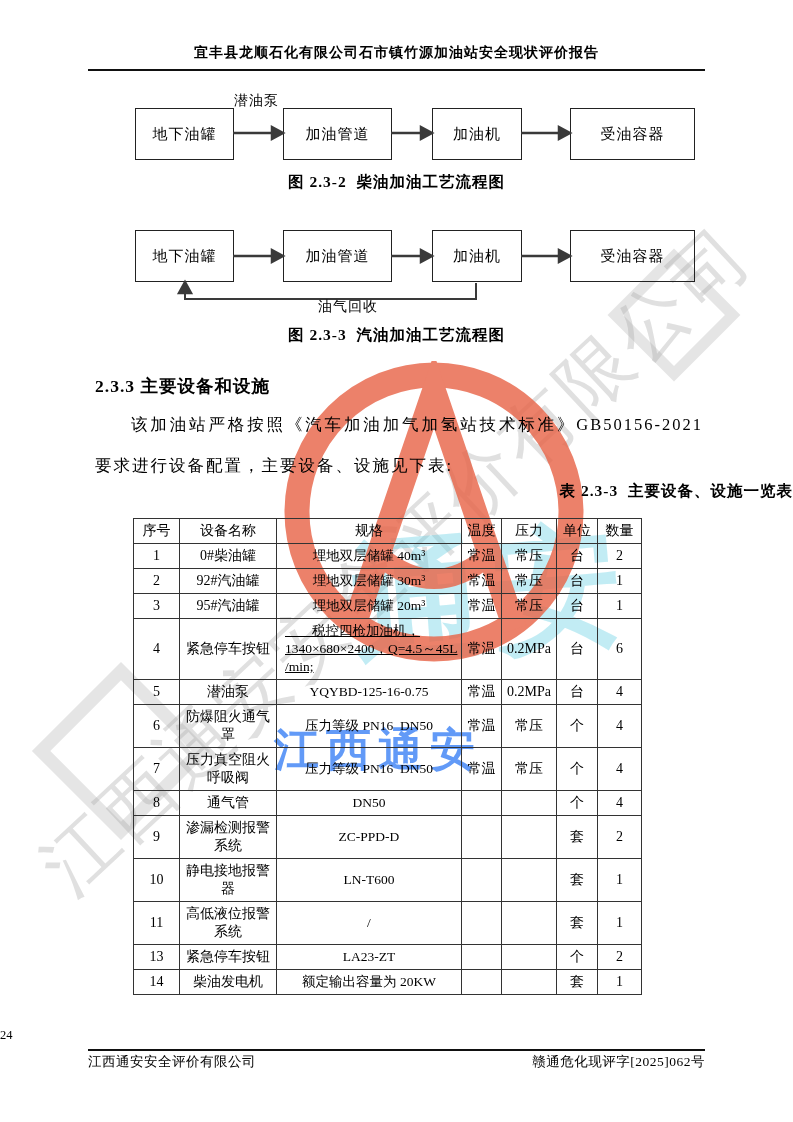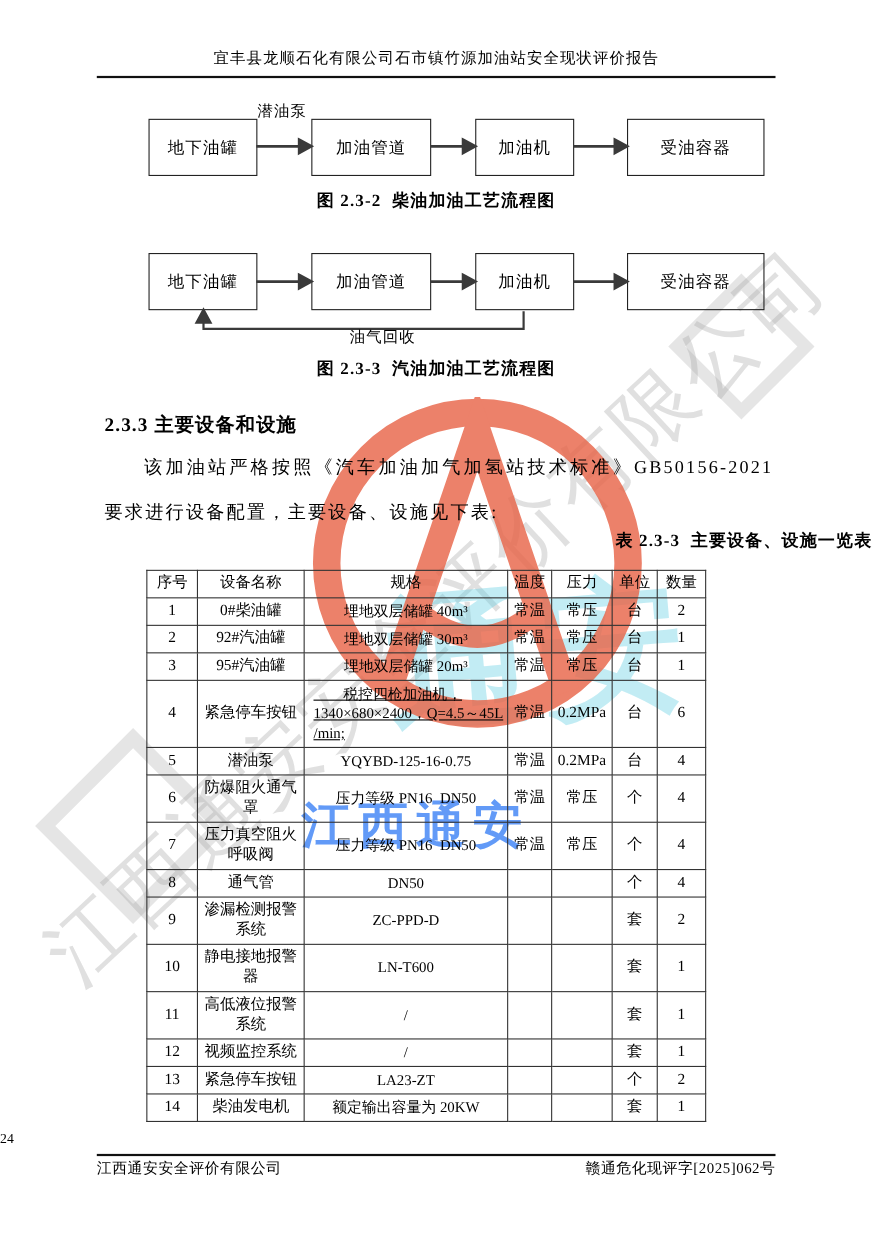--- a/index.html
+++ b/index.html
@@ -30,21 +30,21 @@
     position:absolute;left:274px;top:720px;
     font-size:45px;font-weight:bold;font-family:"Liberation Sans",sans-serif;
     color:#3b82f6;opacity:0.80;letter-spacing:7px;white-space:nowrap;
   }
 
   
   .content{position:absolute;inset:0;z-index:1;}
 
   .hdr-title{
     position:absolute;left:0;top:44px;width:100%;text-align:center;
-    font-size:14px;font-weight:400;letter-spacing:1px;
+    font-size:14px;font-weight:700;letter-spacing:1px;
   }
   .hdr-rule{position:absolute;left:88px;top:69px;width:617px;height:2px;background:#111;}
 
   .flow-box{
     position:absolute;height:50px;border:1.5px solid #222;
     display:flex;align-items:center;justify-content:center;
     font-size:15px;letter-spacing:1px;background:transparent;
   }
   .flow-label{position:absolute;font-size:14px;letter-spacing:1px;}
   .flow-caption{
@@ -285,29 +285,20 @@
           <tr>
             <td>11</td>
             <td>高低液位报警系统</td>
             <td class="spec">/</td>
             <td></td>
             <td></td>
             <td>套</td>
             <td>1</td>
           </tr>
           <tr>
-            <td>12</td>
-            <td>视频监控系统</td>
-            <td class="spec">/</td>
-            <td></td>
-            <td></td>
-            <td>套</td>
-            <td>1</td>
-          </tr>
-          <tr>
             <td>13</td>
             <td>紧急停车按钮</td>
             <td class="spec">LA23-ZT</td>
             <td></td>
             <td></td>
             <td>个</td>
             <td>2</td>
           </tr>
           <tr>
             <td>14</td>

